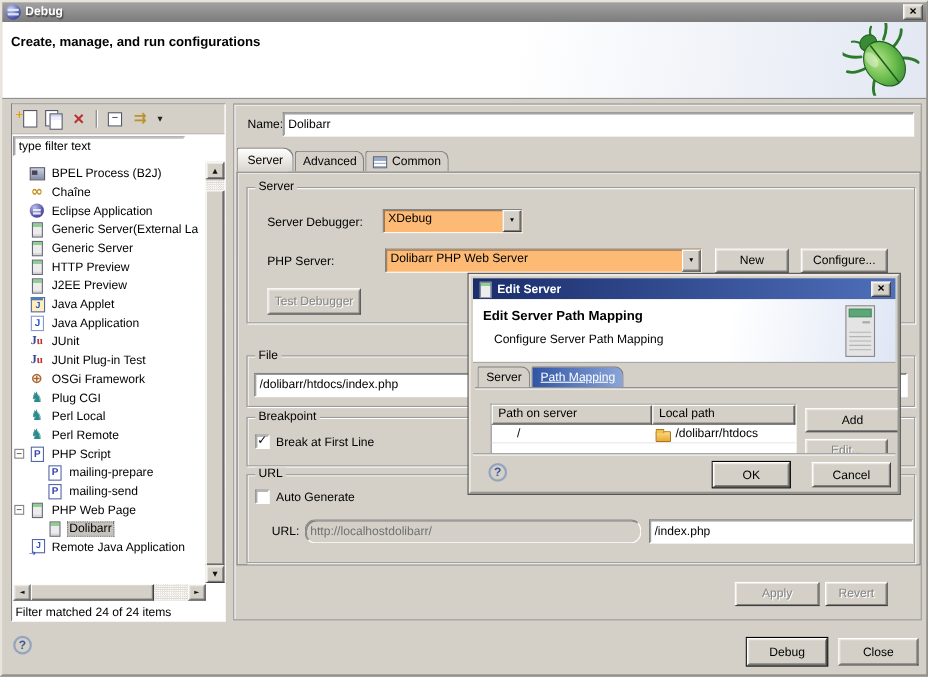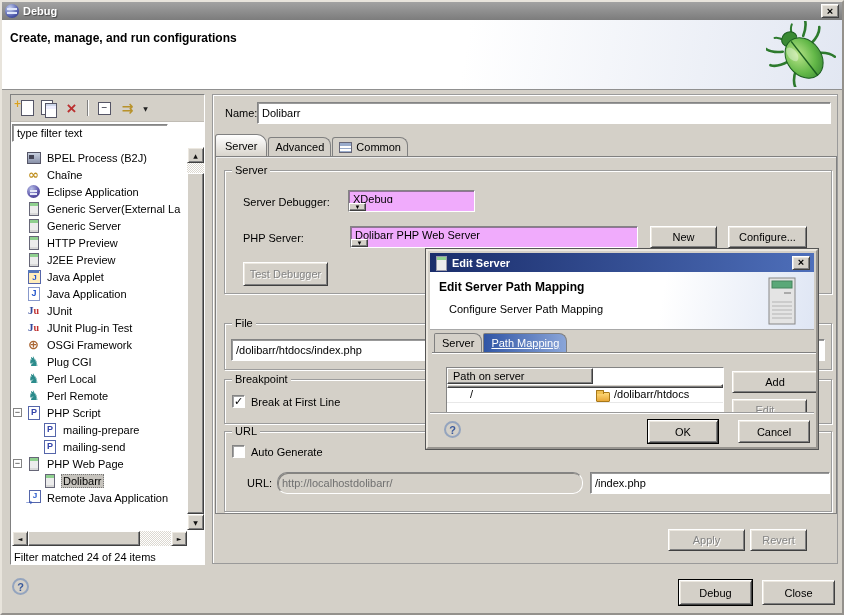--- a/index.html
+++ b/index.html
@@ -8,21 +8,21 @@
 
   
   .raised { background:#d4d0c8; border:1px solid; border-color:#fff #404040 #404040 #fff; box-shadow:inset 1px 1px 0 #ece8e0, inset -1px -1px 0 #808080; }
   .btn { position:absolute; background:#d4d0c8; border:1px solid; border-color:#fff #404040 #404040 #fff; box-shadow:inset 1px 1px 0 #ece8e0, inset -1px -1px 0 #808080; display:flex; align-items:center; justify-content:center; font-size:11px; cursor:default; }
   .btn.default { box-shadow:inset 1px 1px 0 #ece8e0, inset -1px -1px 0 #808080, 0 0 0 1px #000; }
   .btn.disabled { color:#848484; text-shadow:1px 1px 0 #fff; }
   .tin { position:absolute; font:11px "Liberation Sans","DejaVu Sans",sans-serif; padding:1px 4px; background:#fff; border:1px solid; border-color:#848484 #fff #fff #848484; box-shadow:inset 1px 1px 0 rgba(70,70,70,.55); outline:none; color:#000; }
   .tin.disabled { background:#d4d0c8; color:#707070; }
   .grp { position:absolute; border:1px solid #9c9c9c; box-shadow:inset 1px 1px 0 #fff, 1px 1px 0 #fff; }
   .grp-label { position:absolute; top:-7px; left:7px; background:#d4d0c8; padding:0 3px; }
-  .combo { position:absolute; display:flex; background:#f0abfc; border:1px solid; border-color:#848484 #fff #fff #848484; box-shadow:inset 1px 1px 0 rgba(70,70,70,.55);flex-direction:column; }
+  .combo { position:absolute; display:flex; background:#fdba74; border:1px solid; border-color:#848484 #fff #fff #848484; box-shadow:inset 1px 1px 0 rgba(70,70,70,.55); }
   .combo-text { flex:1; padding:2px 4px; overflow:hidden; white-space:nowrap; }
   .combo-btn { width:17px; background:#d4d0c8; border:1px solid; border-color:#fff #404040 #404040 #fff; box-shadow:inset -1px -1px 0 #808080; display:flex; align-items:center; justify-content:center; font-size:6px; flex:none; }
   .cbrow { position:absolute; display:flex; align-items:center; gap:6px; }
   .cb { width:13px; height:13px; background:#fff; border:1px solid; border-color:#848484 #fff #fff #848484; box-shadow:inset 1px 1px 0 rgba(70,70,70,.5); display:flex; align-items:center; justify-content:center; font-weight:bold; font-size:11px; line-height:1; flex:none; }
   .help { position:absolute; width:17px; height:17px; border-radius:50%; border:2px solid #94a4be; color:#39599b; font-weight:bold; display:flex; align-items:center; justify-content:center; font-size:11px; background:transparent; }
 
   
   .titlebar { position:absolute; left:0; top:0; right:0; height:18px; background:linear-gradient(#a2a2a2,#7c7c7c); display:flex; align-items:center; gap:4px; padding:0 3px; }
   .title-text { color:#fff; font-weight:bold; font-size:11px; text-shadow:1px 1px 1px rgba(0,0,0,.45); }
   .app-icon { width:14px; height:14px; border-radius:50%; background:radial-gradient(circle at 35% 30%, #c8d4f4, #4a55a8 65%, #2a3378); position:relative; flex:none; }
@@ -81,21 +81,21 @@
   .dlg-icon::before { content:""; position:absolute; left:2px; top:1px; width:9px; height:13px; background:linear-gradient(#8fd08f 0 3px,#ececec 3px); border:1px solid #99a; }
   .dlg-header { position:absolute; left:2px; top:21px; right:2px; height:58px; background:linear-gradient(100deg,#ffffff 60%,#dfe6f4); border-bottom:1px solid #a8a8a8; }
   .dlg-h-title { position:absolute; left:9px; top:8px; font-weight:bold; font-size:12px; }
   .dlg-h-sub { position:absolute; left:19px; top:31px; }
   .tower { position:absolute; right:14px; top:4px; }
   .dtabs { position:absolute; left:6px; top:82px; display:flex; align-items:flex-end; height:19px; z-index:2; }
   .dtab { height:19px; padding:0 7px; border:1px solid #808080; border-bottom:none; border-radius:2px 8px 0 0; display:flex; align-items:center; background:#d4d0c8; margin-right:1px; }
   .dtab.active { background:linear-gradient(90deg,#3055a5,#8aa5d8); color:#fff; text-decoration:underline; }
   .dlg-content { position:absolute; left:4px; top:101px; width:384px; height:60px; overflow:hidden; border-top:1px solid #808080; box-shadow:inset 0 1px 0 #fff; }
   .pm-table { position:absolute; left:14px; top:14px; width:278px; height:58px; background:#fff; border:1px solid; border-color:#848484 #fff #fff #848484; }
-  .pm-head { display:flex; height:18px;flex-direction:column; }
+  .pm-head { display:flex; height:18px; }
   .pm-hcell { background:#d4d0c8; border:1px solid; border-color:#fff #404040 #404040 #fff; box-shadow:inset -1px -1px 0 #808080; padding:1px 5px; overflow:hidden; white-space:nowrap; }
   .pm-hcell.c1 { width:146px; flex:none; }
   .pm-hcell.c2 { flex:1; }
   .pm-row { display:flex; height:17px; align-items:center; border-bottom:1px solid #e8e8e8; }
   .pm-cell { display:flex; align-items:center; gap:4px; overflow:hidden; white-space:nowrap; }
   .pm-cell.c1 { width:146px; flex:none; padding-left:23px; }
   .pm-cell.c2 { flex:1; padding:0 2px; }
   .dlg-bottom { position:absolute; left:2px; top:161px; right:2px; bottom:2px; border-top:1px solid #9a9a9a; box-shadow:inset 0 1px 0 #fff; }
 
   

